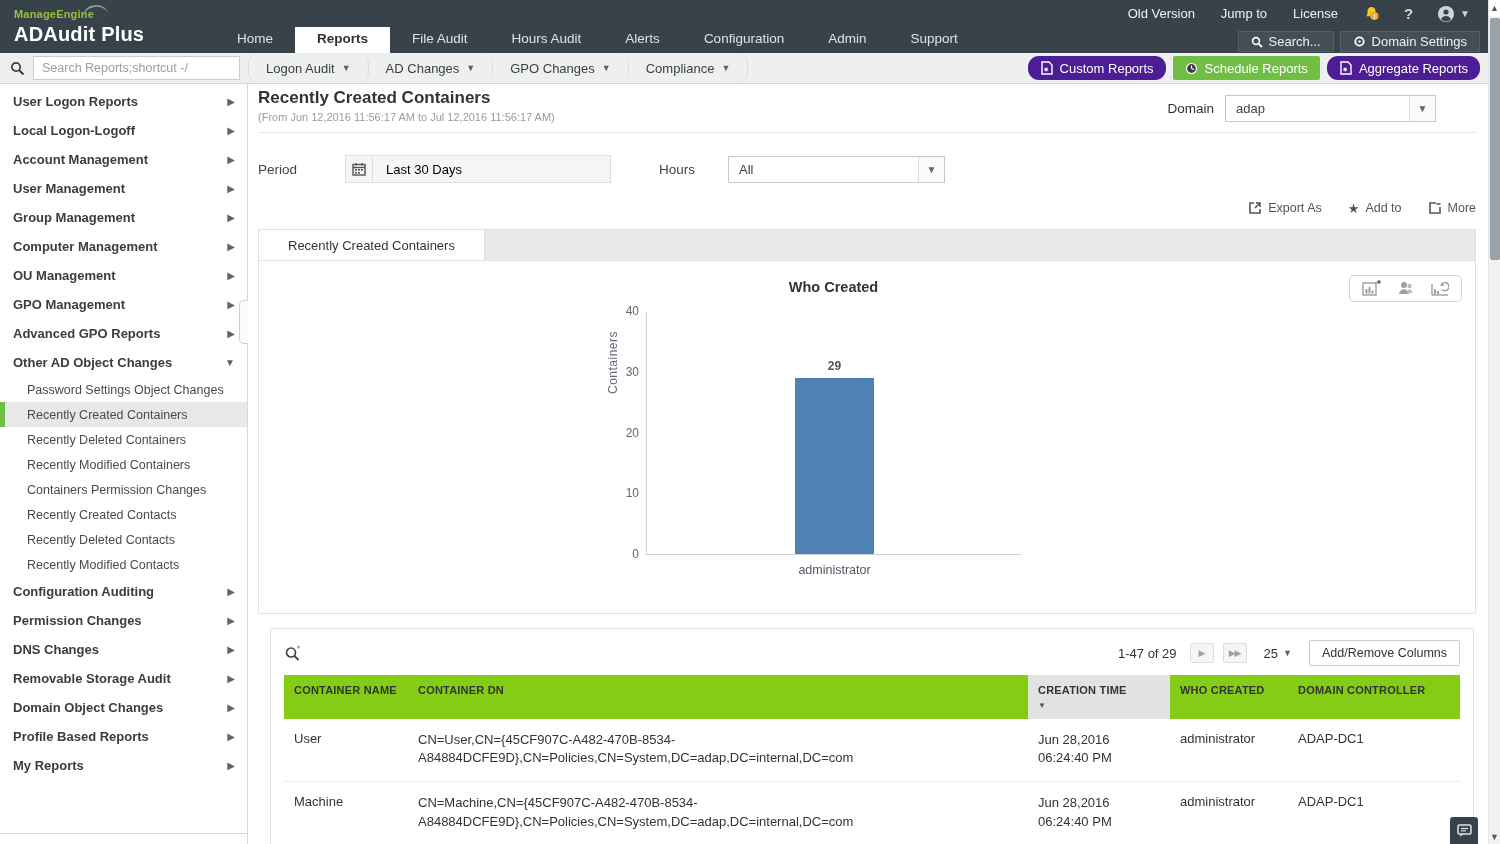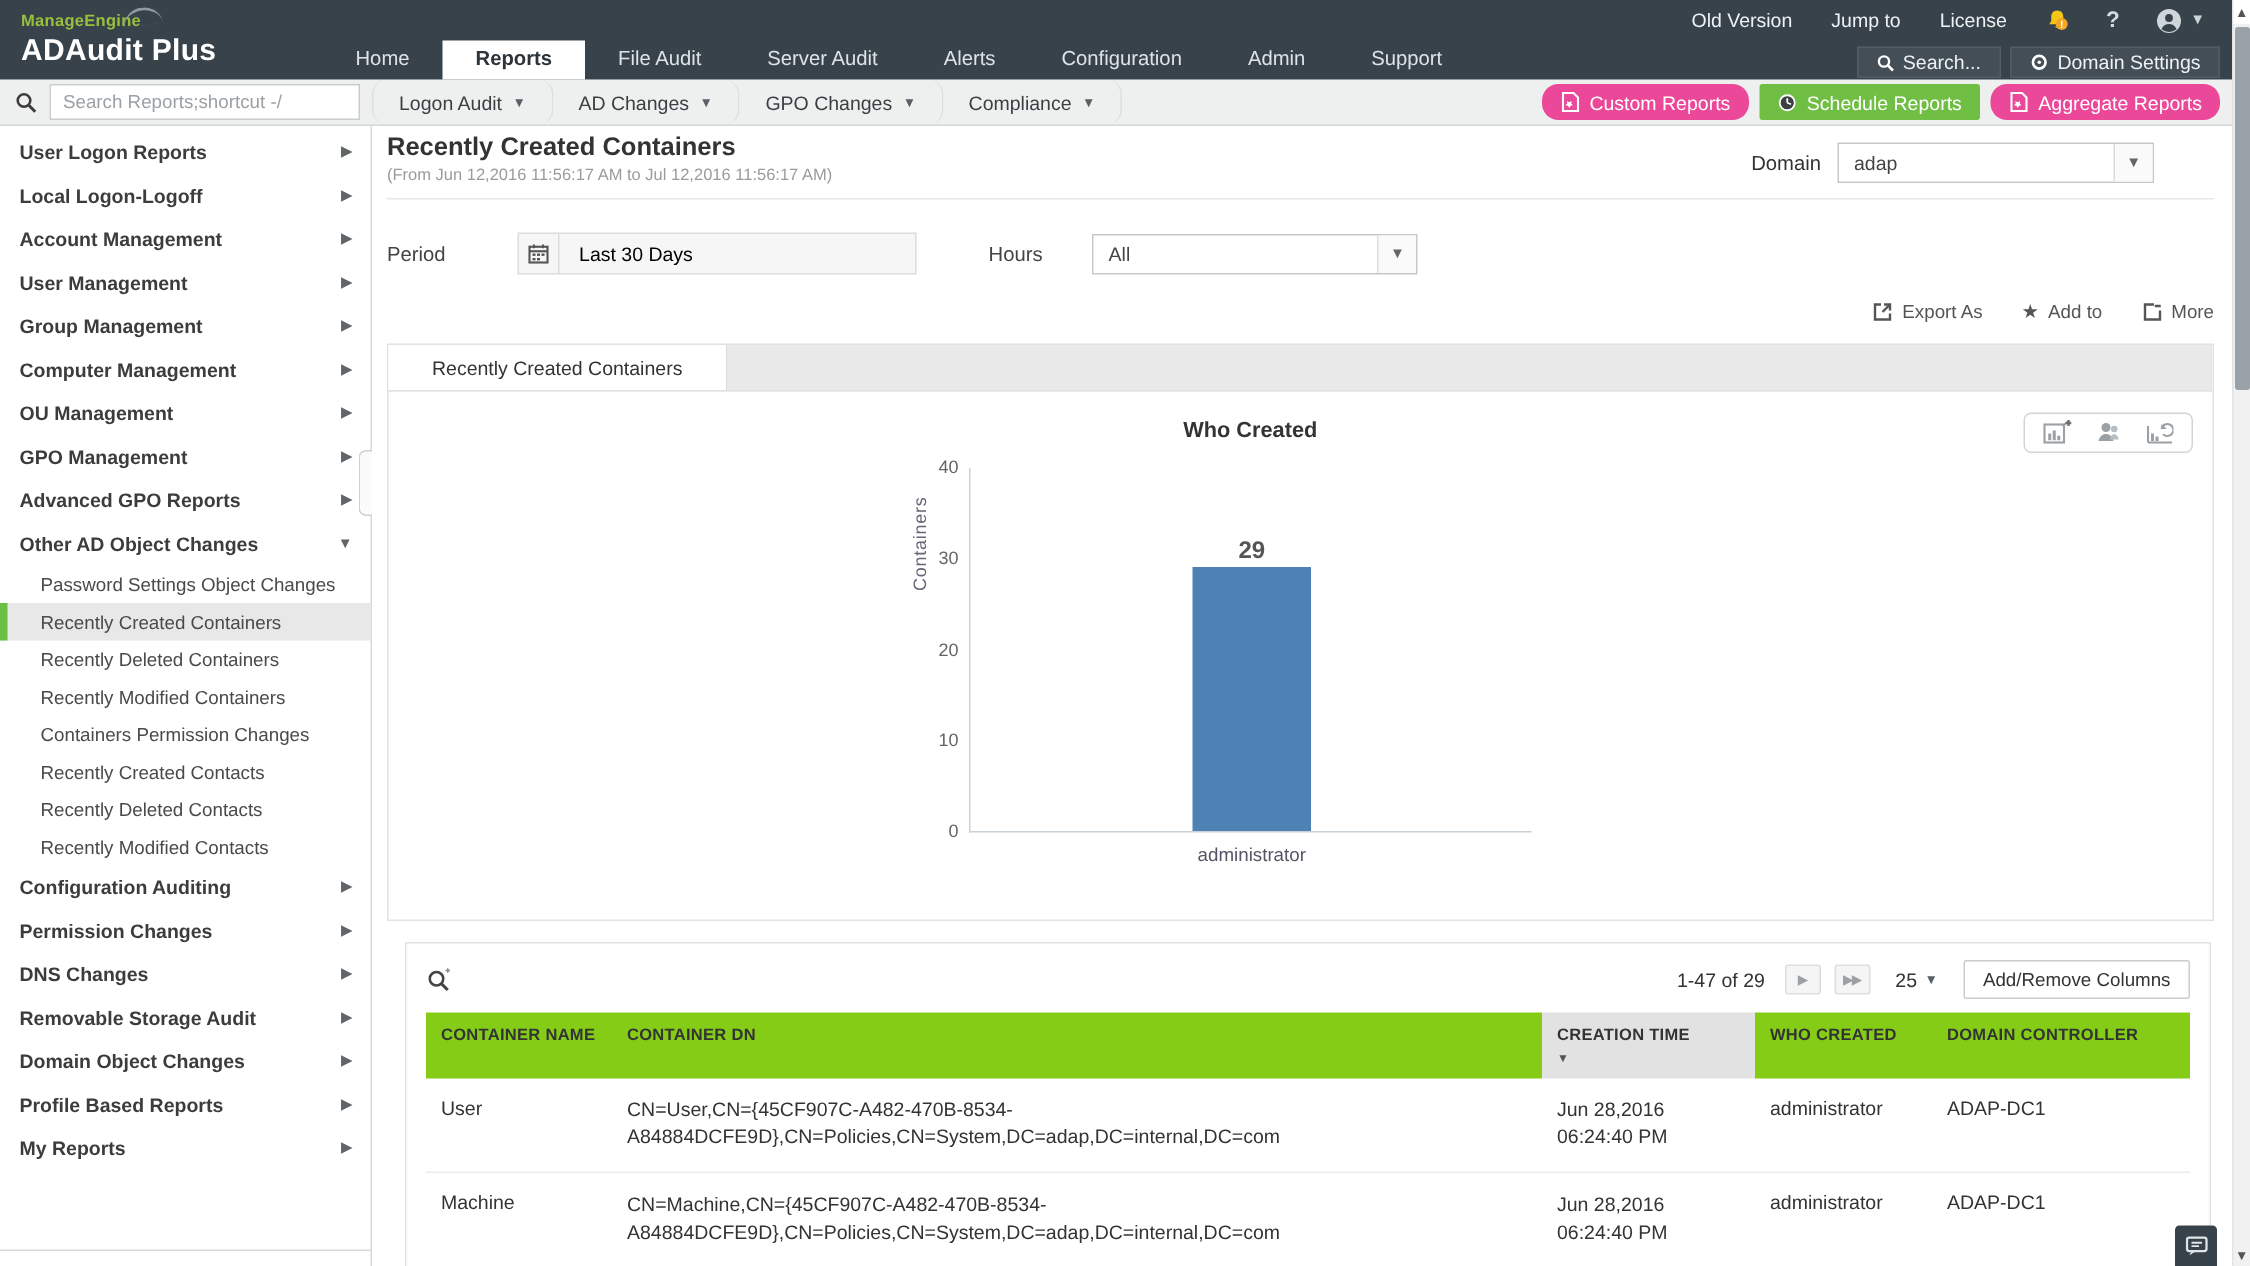--- a/index.html
+++ b/index.html
@@ -28,21 +28,21 @@
   .subnav { height:31px; background:#eef0f0; border-bottom:1px solid #d5d7d7; display:flex; align-items:center; }
   .subnav-search { width:248px; display:flex; align-items:center; padding:0 8px 0 10px; gap:8px; }
   .subnav-search input { flex:1; height:24px; border:1px solid #c9cdcf; background:#fff; font-size:12.5px; padding:0 8px; color:#555; font-family:inherit; }
   .subnav-search input::placeholder { color:#9aa0a4; }
   .subnav-menus { display:flex; height:100%; align-items:center; }
   .subnav-menu { font-size:13px; color:#3b3f42; padding:0 17px; height:100%; display:flex; align-items:center; gap:7px; border-right:1px solid #dcdedf; cursor:pointer;border-radius:10px; }
   .subnav-menu:first-child { border-left:1px solid #dcdedf; }
   .caret { font-size:9px; color:#5a6166; }
   .subnav-actions { margin-left:auto; display:flex; gap:7px; padding-right:20px; }
   .act-btn { display:flex; align-items:center; gap:7px; height:24px; padding:0 12px; font-size:13px; color:#fff; border-radius:2px; cursor:pointer; }
-  .act-btn.gray { background:#ec4899;border-radius:11px; }
+  .act-btn.gray { background:#4c1d95;border-radius:11px; }
   .act-btn.green { background:#70bf44; }
 
   
   .body-row { display:flex; height:760px; }
   .sidebar { position:relative; width:248px; background:#fff; border-right:1px solid #d8d8d8; padding-top:3px; flex:none; }
   .side-item { display:flex; align-items:center; cursor:pointer; }
   .side-item.main { padding:7px 12px 7px 13px; font-size:13px; font-weight:bold; color:#3c3c3c; }
   .side-item.main .arrow { margin-left:auto; font-size:10px; color:#5f6periódico5; color:#5f6569; }
   .side-item.sub { padding:5.5px 12px 5.5px 27px; font-size:12.5px; color:#4a4a4a; }
   .side-item.sub.active { background:#e8e8e8; border-left:5px solid #6cbf45; padding-left:22px; }
@@ -76,21 +76,21 @@
   .chart-card { margin-top:13px; border:1px solid #e2e2e2; background:#fff; }
   .tab-row { height:31px; background:#e9e9e9; border-bottom:1px solid #e0e0e0; display:flex; }
   .report-tab { background:#fff; border-right:1px solid #ddd; font-size:13px; color:#333; padding:0 29px; display:flex; align-items:center; cursor:pointer; }
   .chart-wrap { position:relative; height:352px; }
   .chart-title { position:absolute; left:387px; width:375px; top:18px; text-align:center; font-size:14.5px; font-weight:bold; color:#333; }
   .chart-icons { position:absolute; right:13px; top:14px; display:flex; align-items:center; gap:16px; border:1px solid #d4d4d4; border-radius:5px; padding:4px 12px; cursor:pointer; }
   .plot { position:absolute; left:387px; top:51px; width:375px; height:243px; border-left:1px solid #c9d2d8; border-bottom:1px solid #c9d2d8; }
   .ytick { position:absolute; width:30px; text-align:right; font-size:12px; color:#666; }
   .ylabel { position:absolute; font-size:12px; color:#667; transform:rotate(-90deg); transform-origin:left top; letter-spacing:.5px; }
   .bar { position:absolute; bottom:0; background:#4e82b4; }
-  .bar-value { position:absolute; text-align:center; font-size:16px; font-weight:bold; color:#555; }
+  .bar-value { position:absolute; text-align:center; font-size:12px; font-weight:bold; color:#555; }
   .xtick { position:absolute; top:251px; text-align:center; font-size:12.5px; color:#556; }
 
   
   .table-card { margin:14px 2px 0 12px; border:1px solid #e3e3e3; background:#fff; padding:9px 13px 20px; }
   .table-toolbar { display:flex; align-items:center; height:30px; }
   .tbl-right { margin-left:auto; display:flex; align-items:center; gap:9px; }
   .pag-range { font-size:13px; color:#333; margin-right:4px; }
   .pag-btn { width:24px; height:20px; background:#f5f5f5; border:1px solid #ddd; border-radius:2px; color:#9aa0a4; font-size:9px; display:flex; align-items:center; justify-content:center; cursor:pointer; letter-spacing:-1px; }
   .page-size { font-size:13px; color:#333; display:flex; align-items:center; gap:5px; margin:0 8px; cursor:pointer; }
   .addrem-btn { height:26px; border:1px solid #ccc; background:#fff; border-radius:2px; font-size:12.5px; color:#333; padding:0 12px; display:flex; align-items:center; cursor:pointer; }
@@ -145,21 +145,21 @@
             <path d="M4 14.5c.8-2.4 2.8-3.5 5-3.5s4.2 1.1 5 3.5a8 8 0 0 1-10 0z" fill="#37424a"></path>
           </svg>
         <span class="avatar-caret">▼</span>
       </span>
     </div>
     <div class="top-row2">
       <div class="nav-tabs">
           <div class="nav-tab">Home</div>
           <div class="nav-tab active">Reports</div>
           <div class="nav-tab">File Audit</div>
-          <div class="nav-tab">Server Audit</div>
+          <div class="nav-tab">Hours Audit</div>
           <div class="nav-tab">Alerts</div>
           <div class="nav-tab">Configuration</div>
           <div class="nav-tab">Admin</div>
           <div class="nav-tab">Support</div>
         </div>
       <div class="top-row2-right">
         <div class="dark-btn">
           <svg width="12" height="12" viewBox="0 0 12 12">
               <circle cx="5" cy="5" r="3.4" fill="none" stroke="#fff" stroke-width="1.6"></circle>
               <line x1="7.6" y1="7.6" x2="11" y2="11" stroke="#fff" stroke-width="1.8"></line>

